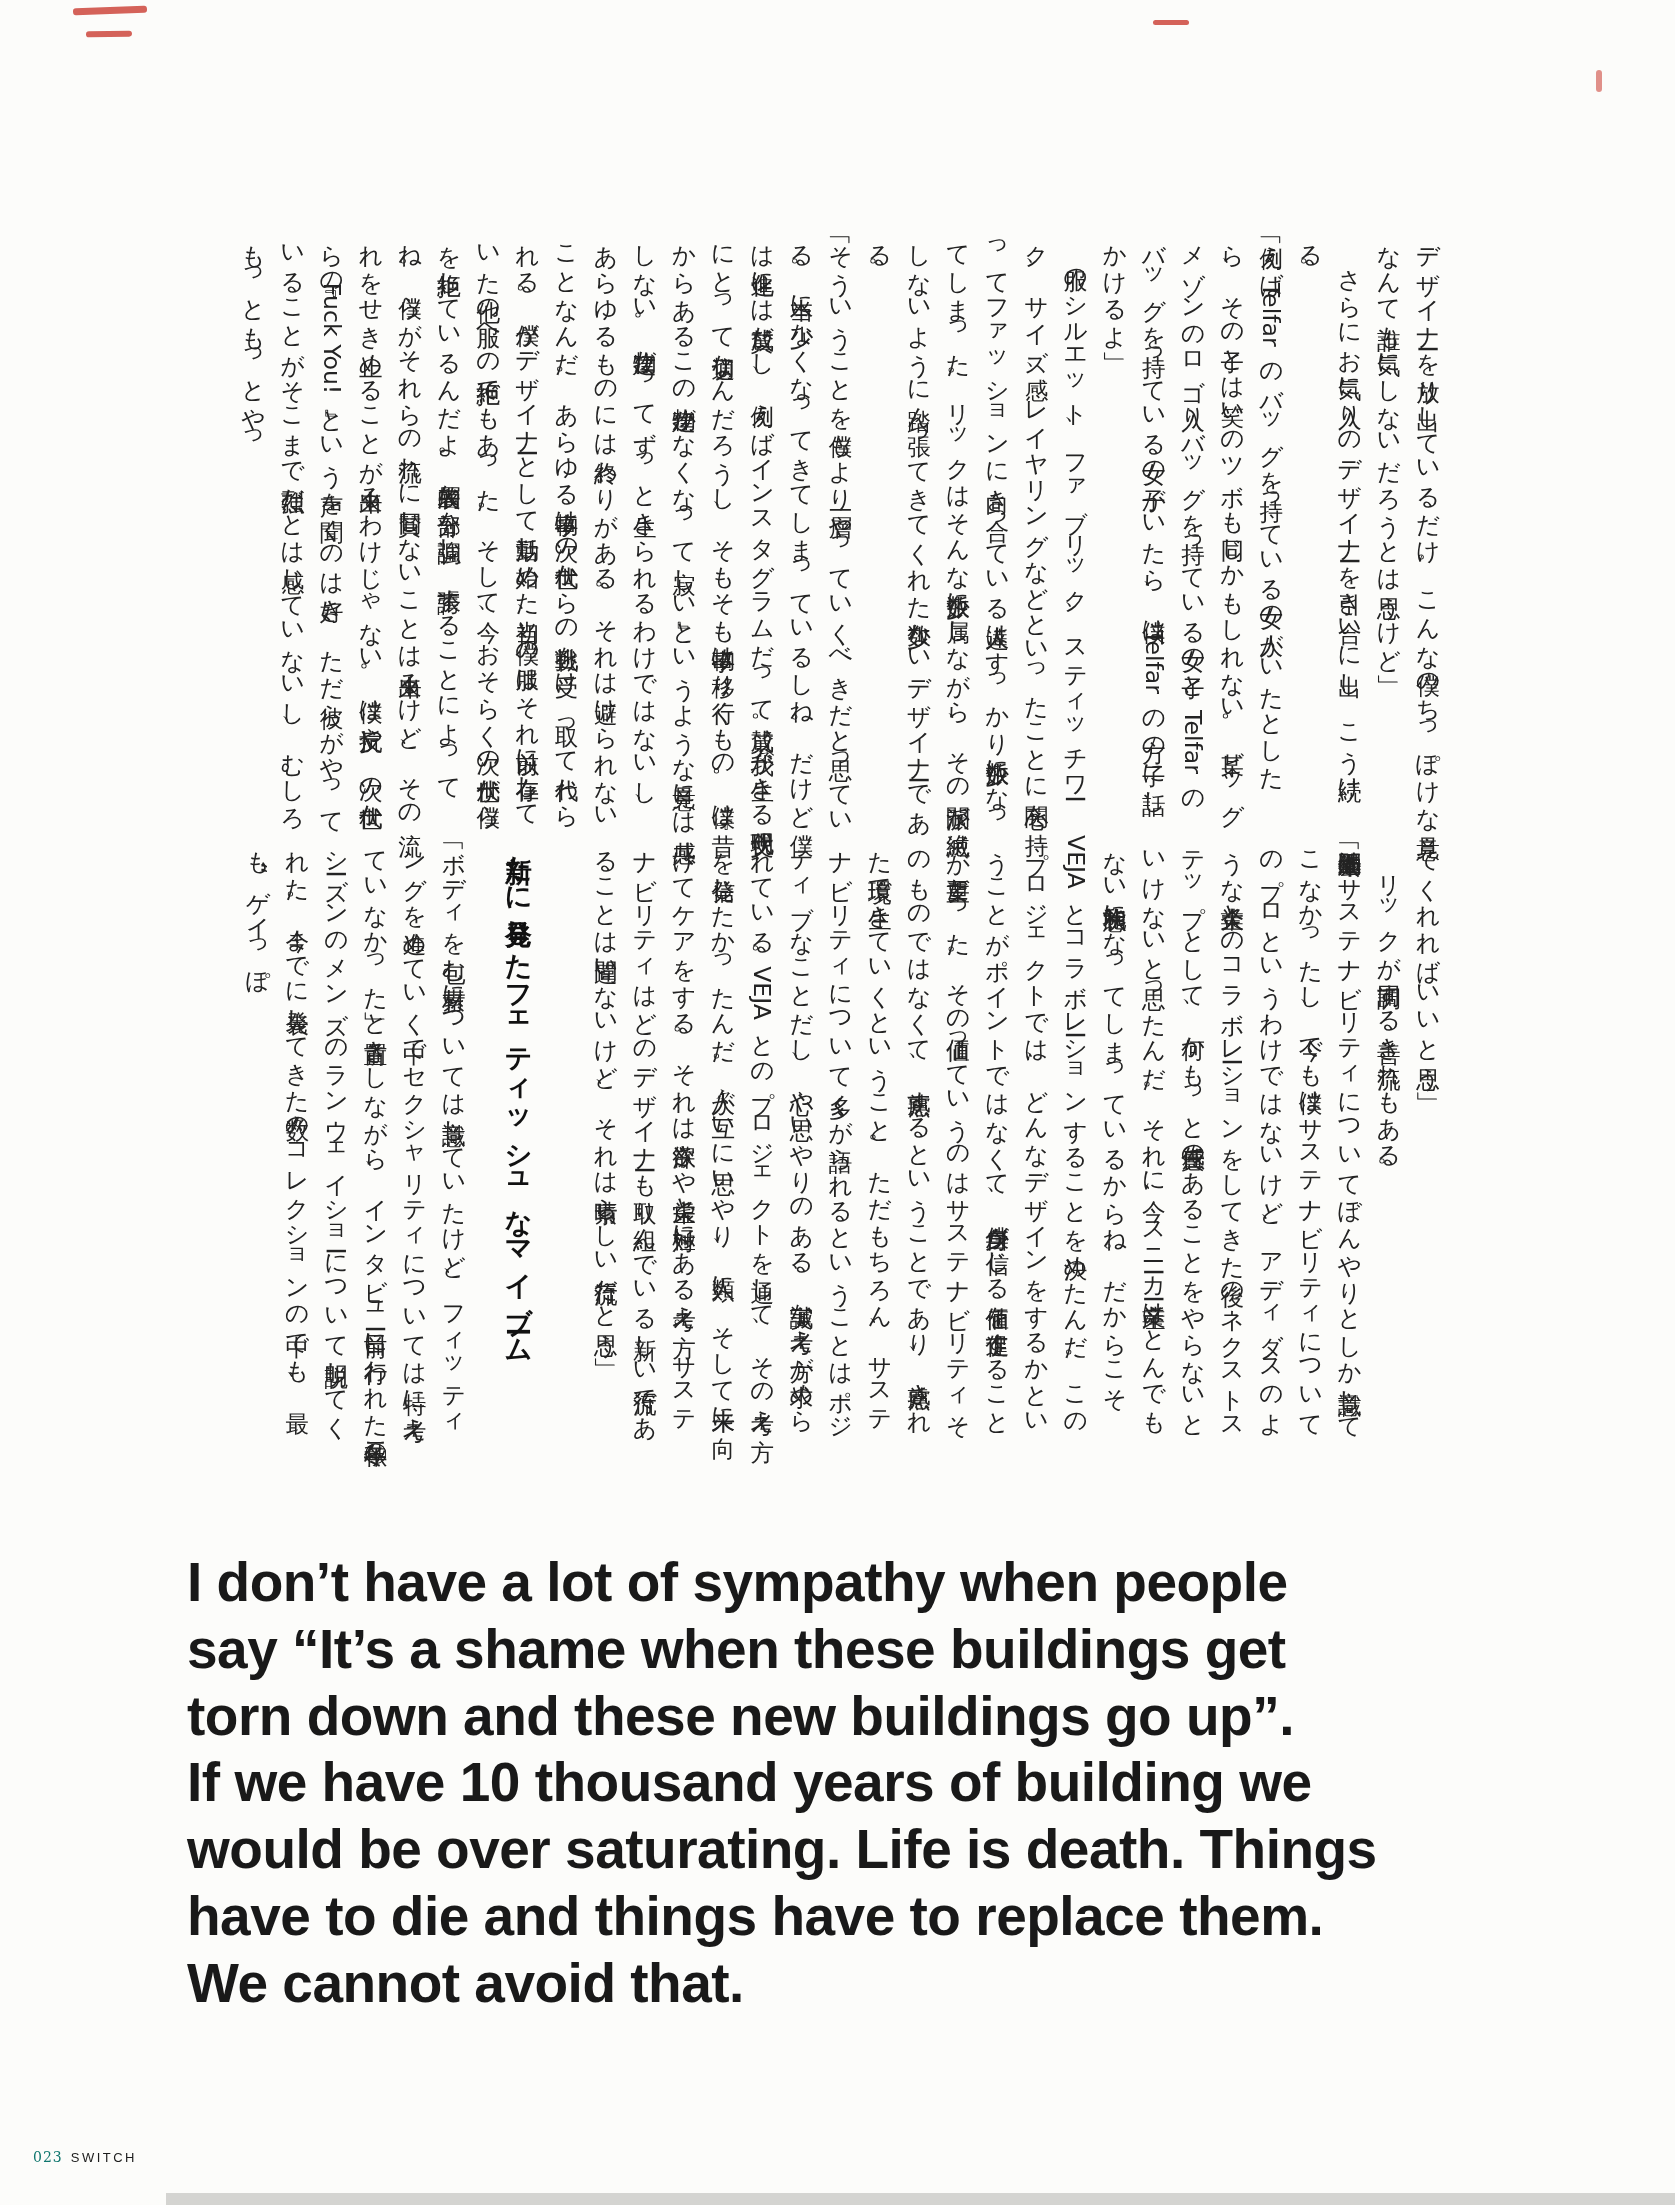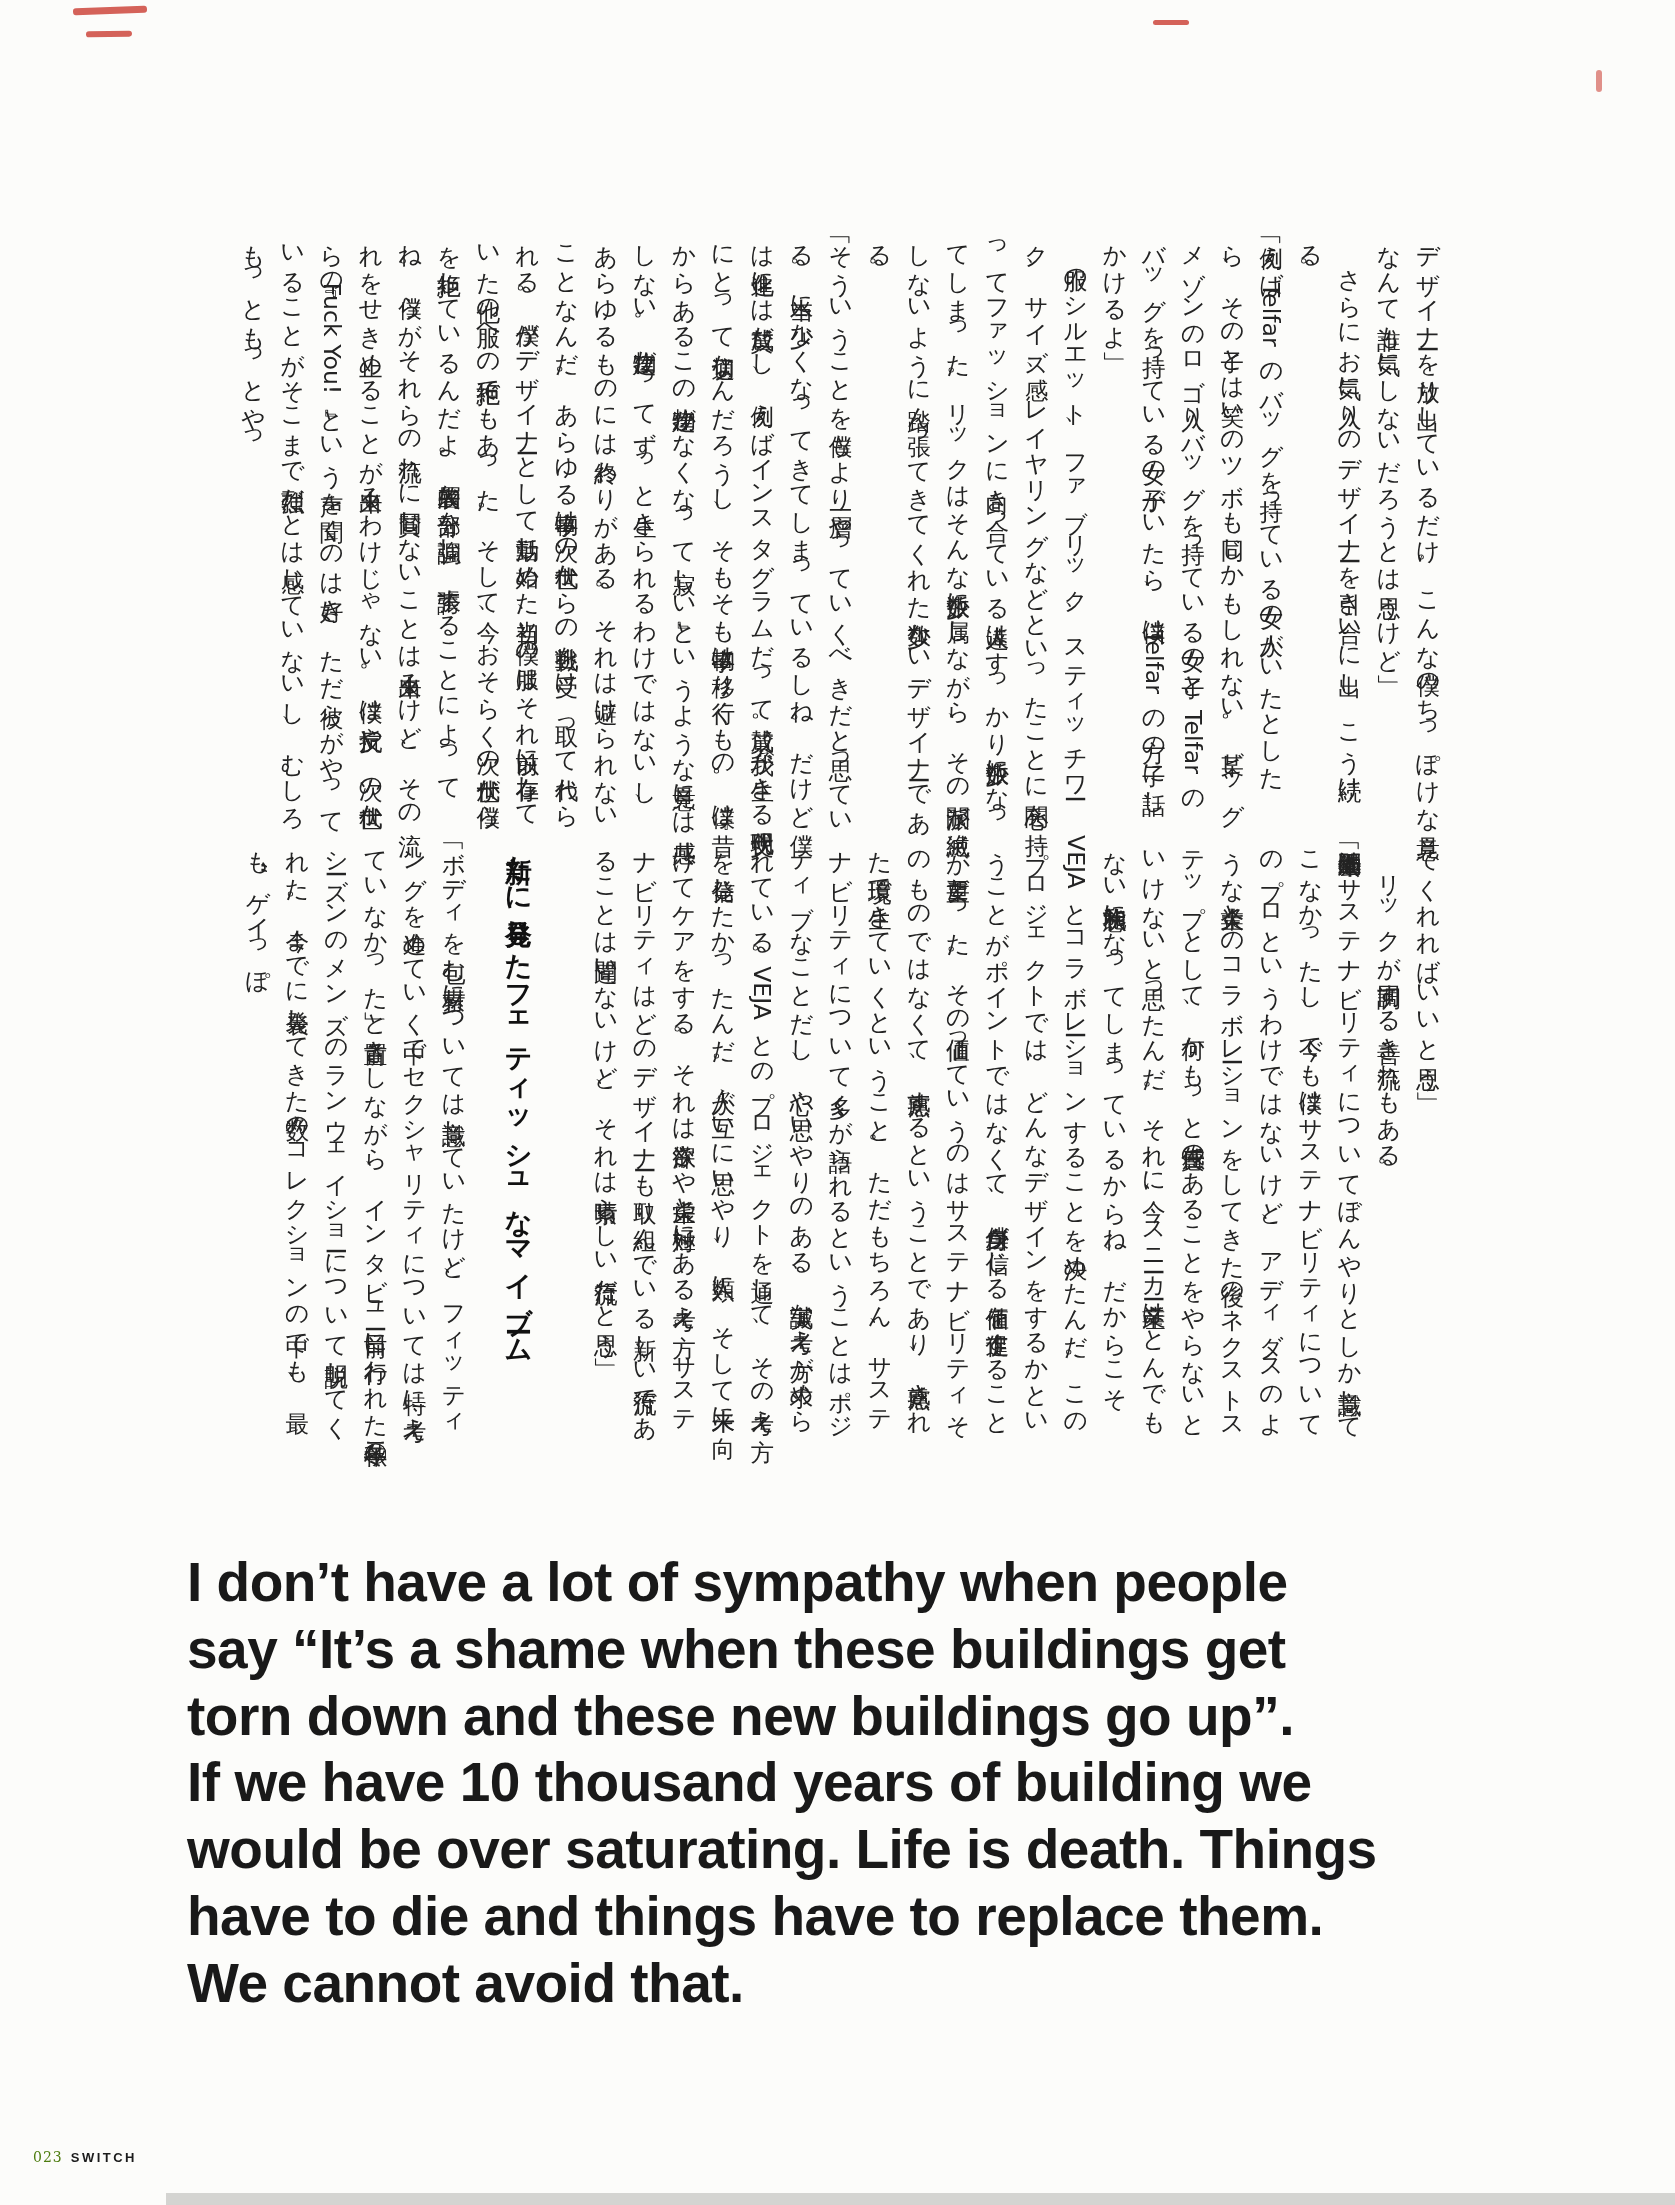--- a/index.html
+++ b/index.html
@@ -76,25 +76,25 @@
     position: absolute;
     left: 33px;
     top: 2149px;
     display: flex;
     align-items: baseline;
   }
   .page-num {
     font-family: "DejaVu Serif", serif;
     font-size: 14px;
     letter-spacing: 1px;
-    color: #4d7c0f;
+    color: #0f766e;
   }
   .mag-name {
     font-family: "Liberation Sans", sans-serif;
-    font-weight: 700;
+    font-weight: 400;
     font-size: 13px;
     letter-spacing: 2.5px;
     margin-left: 8px;
     color: #1c1c1c;
     text-align: center;
   }
 
   
   .red-mark {
     position: absolute;

